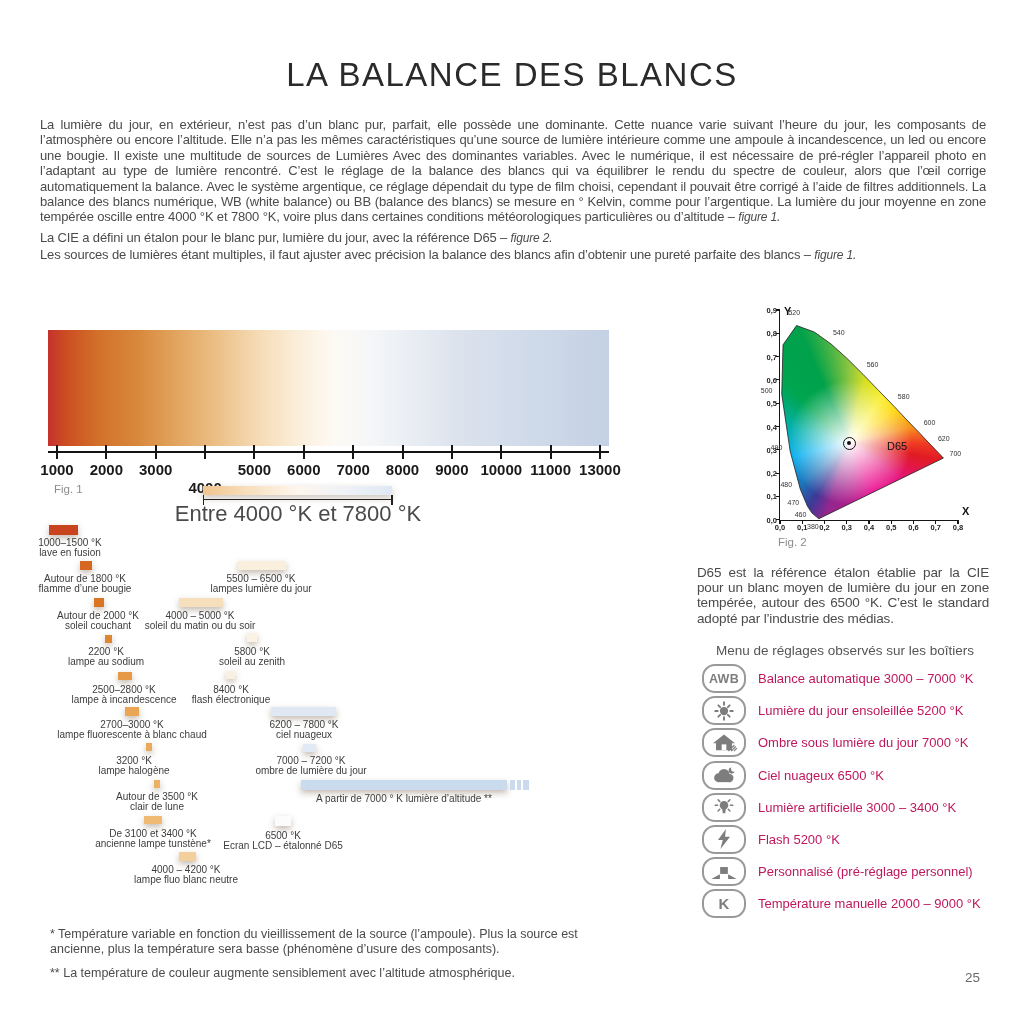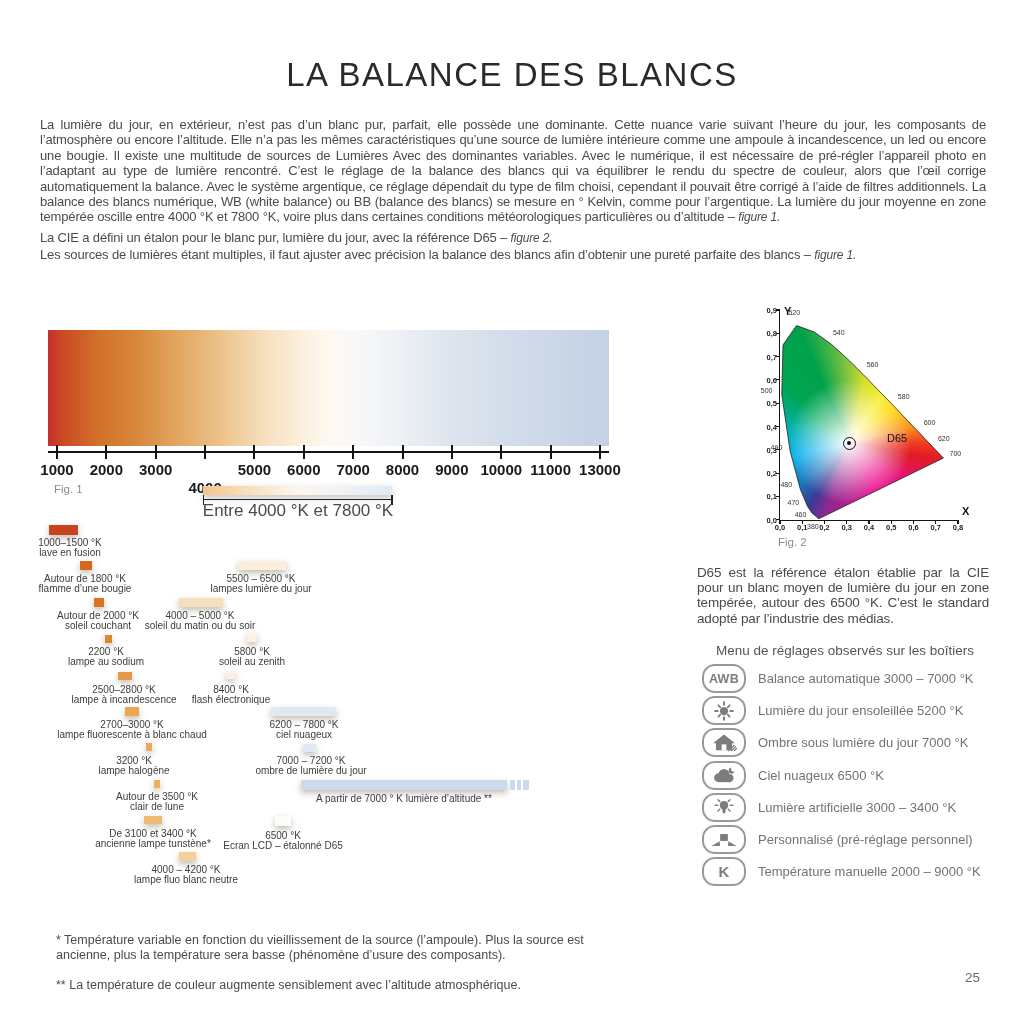--- a/index.html
+++ b/index.html
@@ -22,29 +22,29 @@
   .kaxis{position:absolute;left:48px;top:449px;width:561px;height:30px;}
   .kaxis .line{position:absolute;left:0;top:2px;width:561px;height:2px;background:#141414;}
   .ktick{position:absolute;top:-4px;width:2px;height:14px;background:#141414;}
   .klabel{position:absolute;top:12px;width:60px;text-align:center;font-size:15px;font-weight:bold;color:#1a1a1a;}
   .fig-caption{font-size:11.5px;color:#8c8c8c;}
   
   .subrange{position:absolute;left:203px;top:486px;width:189px;height:60px;}
   .sub-bar{position:absolute;left:0;top:0;width:189px;height:9px;box-shadow:0 3px 7px rgba(140,120,100,0.45);}
   .sub-line{position:absolute;left:0;top:12.5px;width:189px;height:1.7px;background:#222;}
   .sub-tick{position:absolute;top:8.5px;width:1.7px;height:10px;background:#222;}
-  .sub-title{position:absolute;left:-110px;top:15px;width:410px;text-align:center;font-size:17px;color:#4a4a4a;}
+  .sub-title{position:absolute;left:-110px;top:15px;width:410px;text-align:center;font-size:22px;color:#4a4a4a;}
   .sub-subtitle{position:absolute;left:-110px;top:35px;width:410px;text-align:center;font-size:11.5px;color:#585858;}
   
   .src-swatch{position:absolute;box-shadow:0 3px 6px rgba(140,120,100,0.5);}
   .src-label{position:absolute;transform:translateX(-50%);text-align:center;font-size:10px;
     line-height:9.6px;color:#3d3d3d;white-space:nowrap;}
   
   .footnotes{position:absolute;left:40px;top:917px;width:568px;font-size:12.5px;line-height:14.6px;color:#4b4b4b;}
-  .footnotes p{margin:16px;}
+  .footnotes p{margin:10px;}
   
   .cie{position:absolute;left:758px;top:300px;width:222px;height:255px;}
   .cie-plot{position:absolute;left:21px;top:10px;width:178px;height:210px;
     border-left:1.7px solid #141414;border-bottom:1.7px solid #141414;}
   .locus,.locus-stroke{position:absolute;left:0;top:0;width:178px;height:210px;}
   .locus{
     clip-path:polygon(21.8% 99.4%, 18% 96.7%, 15.5% 93.6%, 11.4% 85.3%, 5.7% 67.2%, 1% 40.2%,
       1.7% 16.6%, 9.3% 7.4%, 19.3% 10.5%, 28.7% 16.2%, 37.7% 23.1%, 46.6% 30.6%, 55.5% 38.4%,
       64.1% 45.9%, 71.9% 52.9%, 78.4% 58.6%, 83.2% 62.9%, 86.4% 65.7%, 91.8% 70.5%);
     background:
@@ -70,21 +70,21 @@
     letter-spacing:-0.15px;text-align:justify;color:#4b4b4b;}
   
   .menu-header{position:absolute;left:700px;top:643px;width:290px;text-align:center;font-size:13.5px;color:#565656;}
   .menu-list{position:absolute;left:702px;top:664px;width:320px;}
   .mi{display:flex;align-items:center;height:29px;margin-bottom:3.2px;}
   .mi-box{flex:0 0 44px;width:44px;height:29px;box-sizing:border-box;border:2.5px solid #999;
     border-radius:13px;display:flex;align-items:center;justify-content:center;
     color:#7d7d7d;font-weight:bold;font-size:12.5px;letter-spacing:0.3px;}
   .mi-box svg{width:34px;height:22px;display:block;}
   .mi-k{font-size:15px;}
-  .mi-label{margin-left:12px;font-size:13px;color:#737373;white-space:nowrap;}
+  .mi-label{margin-left:12px;font-size:13px;color:#be185d;white-space:nowrap;}
   .page-number{position:absolute;left:940px;top:970px;width:40px;text-align:right;font-size:13.5px;color:#6a6a6a;}
 </style>
 </head>
 <body>
 
 <h1 class="page-title">LA BALANCE DES BLANCS</h1>
 
 <p class="intro1"><span>La lumière du jour, en extérieur, n’est pas d’un blanc pur, parfait, elle possède une dominante. Cette nuance varie suivant l’heure du jour, les composants de l’atmosphère ou encore l’altitude. Elle n’a pas les mêmes caractéristiques qu’une source de lumière intérieure comme une ampoule à incandescence, un led ou encore une bougie. Il existe une multitude de sources de Lumières Avec des dominantes variables. Avec le numérique, il est nécessaire de pré-régler l’appareil photo en l’adaptant au type de lumière rencontré. C’est le réglage de la balance des blancs qui va équilibrer le rendu du spectre de couleur, alors que l’œil corrige automatiquement la balance. Avec le système argentique, ce réglage dépendait du type de film choisi, cependant il pouvait être corrigé à l’aide de filtres additionnels. La balance des blancs numérique, WB (white balance) ou BB (balance des blancs) se mesure en ° Kelvin, comme pour l’argentique. La lumière du jour moyenne en zone tempérée oscille entre 4000 °K et 7800 °K, voire plus dans certaines conditions météorologiques particulières ou d’altitude – </span><span class="figref">figure 1.</span></p>
 
 <div class="intro2">
@@ -270,21 +270,21 @@
   <div class="cie-plot">
     <div class="locus"></div>
     <div class="locus-stroke">
       <svg viewBox="0 0 100 100" preserveAspectRatio="none">
           <path d="M21.8,99.4 18,96.7 15.5,93.6 11.4,85.3 5.7,67.2 1,40.2 1.7,16.6 9.3,7.4 19.3,10.5 28.7,16.2 37.7,23.1 46.6,30.6 55.5,38.4 64.1,45.9 71.9,52.9 78.4,58.6 83.2,62.9 86.4,65.7 91.8,70.5 Z" fill="none" stroke="#222" stroke-width="0.8" vector-effect="non-scaling-stroke"></path>
         </svg>
     </div>
     <div class="axis-letter" style="left:4px;top:-5px;">Y</div>
     <div class="axis-letter" style="left:182px;top:195px;">X</div>
     <div class="d65-ring" style="left:63px;top:126.5px;"></div>
-    <div class="d65-label" style="left:79px;top:122px;padding-left:28px;">D65</div>
+    <div class="d65-label" style="left:79px;top:130px;padding-left:28px;">D65</div>
   <div class="xt" style="left: -11px;">0,0</div>
       <div class="xtk" style="left: -0.6px;"></div>
       <div class="xt" style="left: 11.25px;">0,1</div>
       <div class="xtk" style="left: 21.65px;"></div>
       <div class="xt" style="left: 33.5px;">0,2</div>
       <div class="xtk" style="left: 43.9px;"></div>
       <div class="xt" style="left: 55.75px;">0,3</div>
       <div class="xtk" style="left: 66.15px;"></div>
       <div class="xt" style="left: 78px;">0,4</div>
       <div class="xtk" style="left: 88.4px;"></div>
@@ -405,20 +405,28 @@
             <line x1="7.7" y1="10.9" x2="8.9" y2="9.7"></line>
             <line x1="15.1" y1="9.7" x2="16.3" y2="10.9"></line>
           </g>
         </svg>
       </div>
       <div class="mi-label">Lumière artificielle 3000 – 3400 °K</div>
     </div>
     <div class="mi">
       <div class="mi-box">
         <svg viewBox="0 0 24 16">
+          <path d="M13.4 0.8 L7.6 8.8 h3.5 L9.4 15.2 L16.4 6.4 h-3.6 Z" fill="#7d7d7d"></path>
+        </svg>
+      </div>
+      <div class="mi-label">Flash 5200 °K</div>
+    </div>
+    <div class="mi">
+      <div class="mi-box">
+        <svg viewBox="0 0 24 16">
           <g fill="#7d7d7d">
             <rect x="9.2" y="4.4" width="5.6" height="5"></rect>
             <path d="M2.8 13 L9 9.6 V13 Z"></path>
             <path d="M21.2 13 L15 9.6 V13 Z"></path>
           </g>
         </svg>
       </div>
       <div class="mi-label">Personnalisé (pré-réglage personnel)</div>
     </div>
     <div class="mi">

